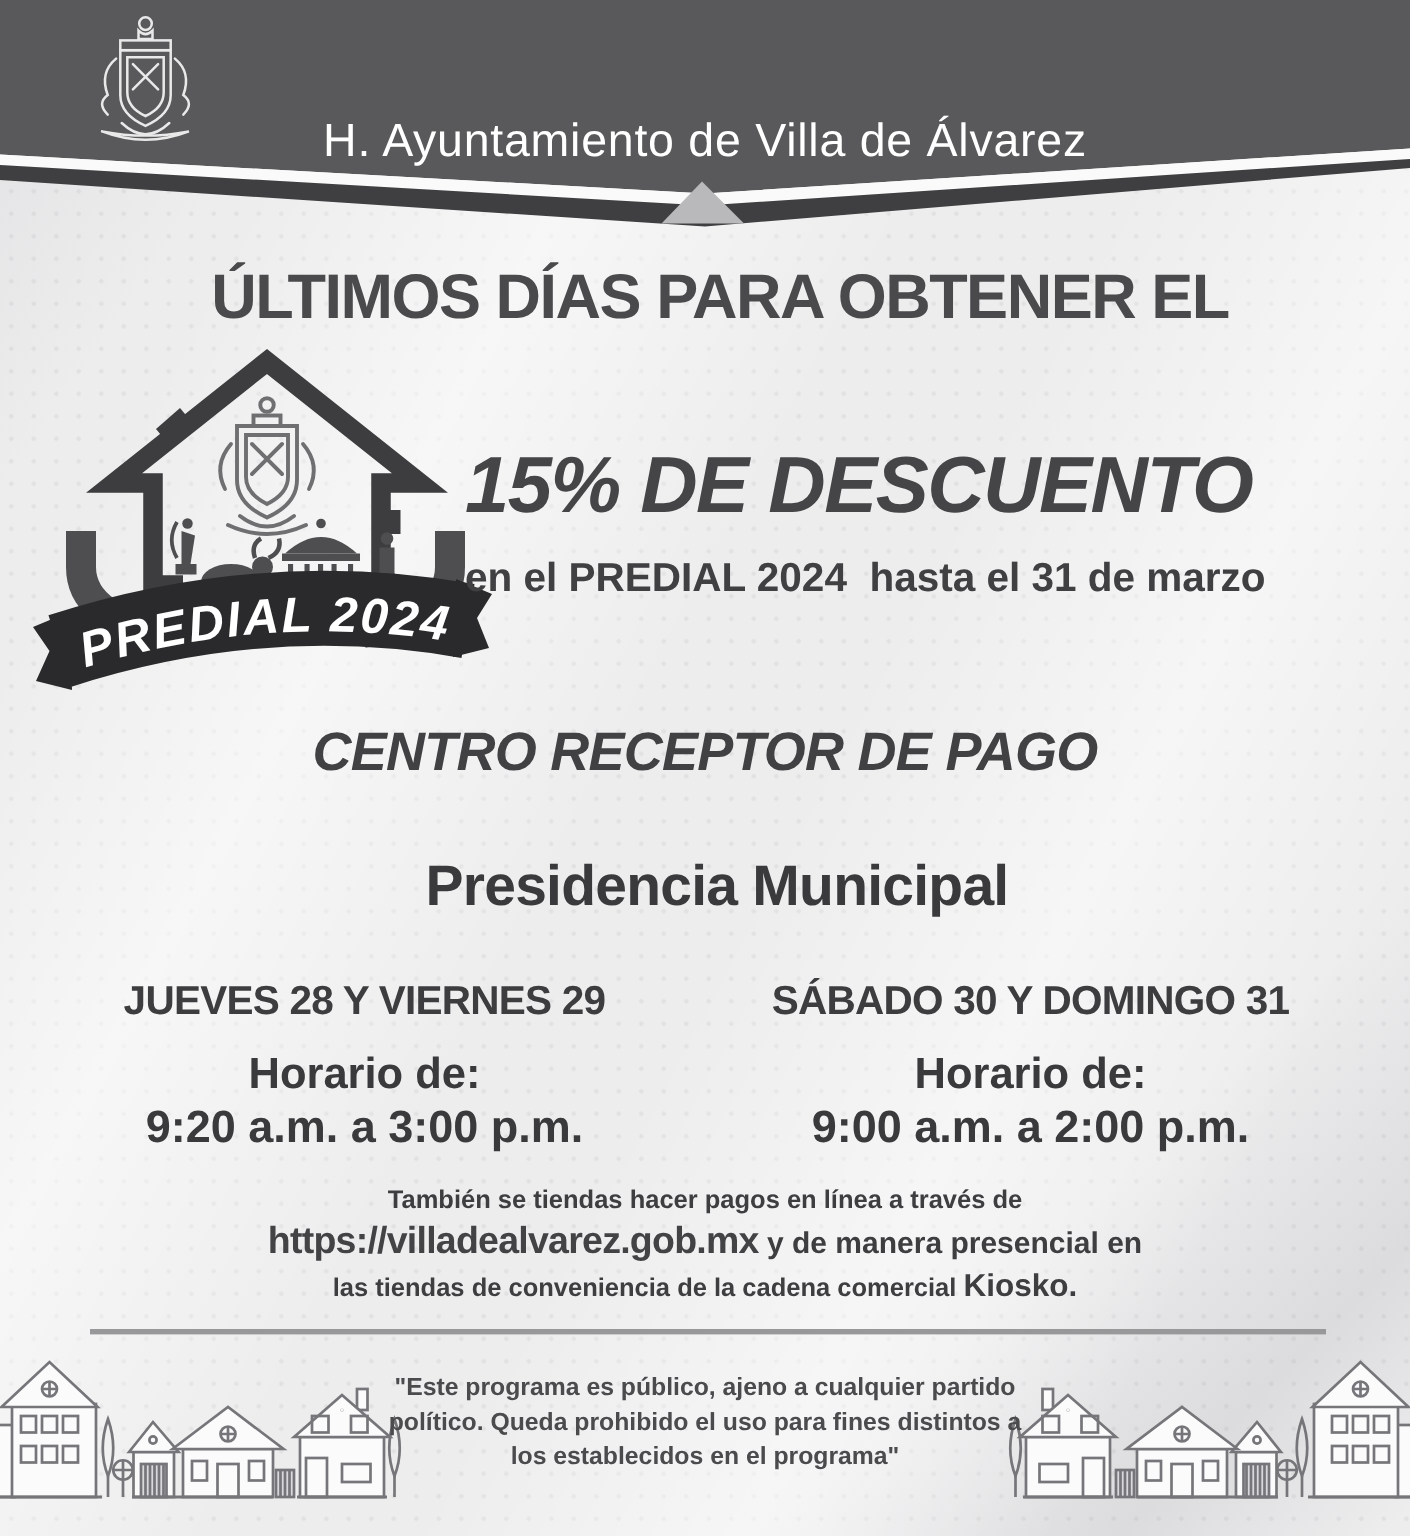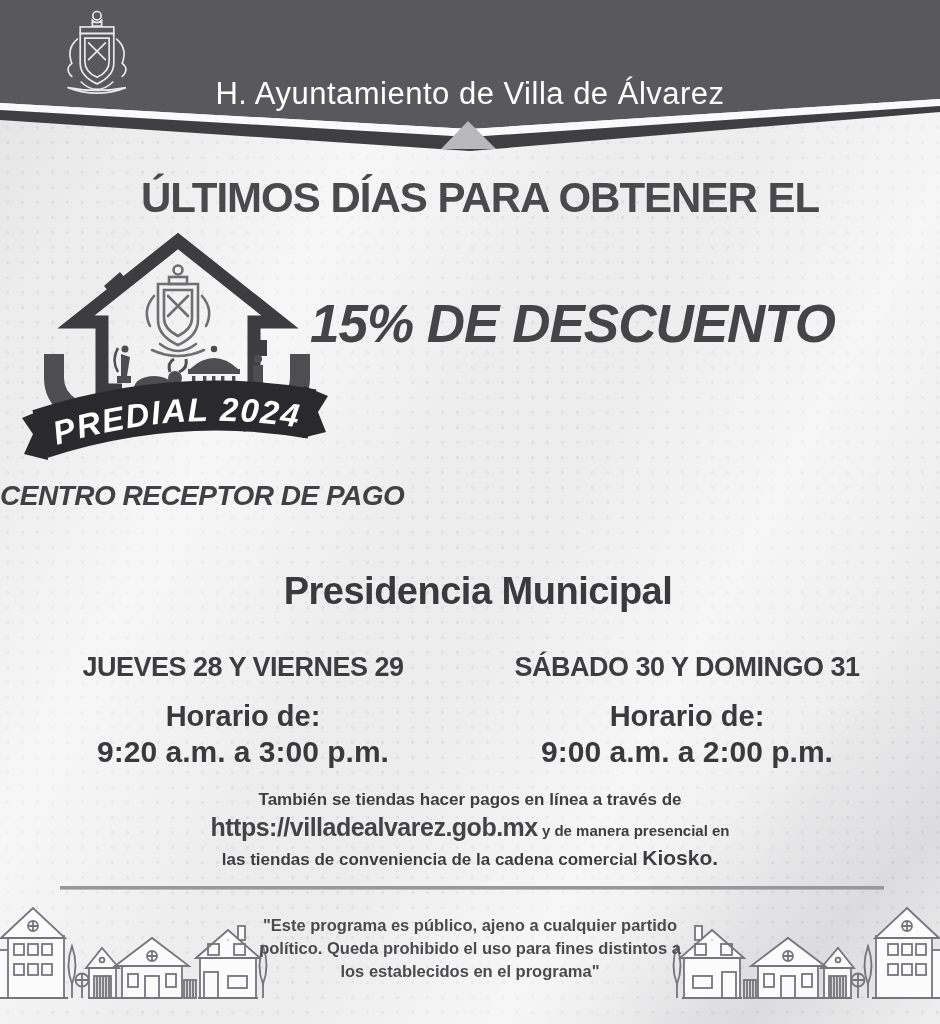--- a/index.html
+++ b/index.html
@@ -27,38 +27,38 @@
   }
   .headline{
     position:absolute;top:174px;left:0;right:0;text-align:center;
     font-size:42px;font-weight:700;letter-spacing:-1px;color:#4a4a4d;padding-left:20px;
   }
   .logo-svg{position:absolute;top:228px;left:18px;}
   .discount{position:absolute;top:293px;left:310px;width:560px;text-align:left;}
   .discount-title{font-size:53px;font-weight:800;font-style:italic;color:#454548;letter-spacing:-1px;}
   .discount-subtitle{margin-top:16px;font-size:27px;font-weight:700;color:#404043;white-space:pre-wrap;}
   .notice{
-    position:absolute;top:478px;left:0;right:0;text-align:left;
-    font-size:28px;font-weight:800;font-style:italic;color:#414144;line-height:1.25;letter-spacing:-0.5px;
+    position:absolute;top:478px;left:0;right:0;text-align:center;
+    font-size:36px;font-weight:800;font-style:italic;color:#414144;line-height:1.25;letter-spacing:-0.5px;
   }
   .location{
     position:absolute;top:570px;left:0;right:0;text-align:center;
     font-size:38px;font-weight:800;color:#3a3a3d;letter-spacing:-0.5px;padding-left:16px;
   }
   .schedule{position:absolute;top:652px;text-align:center;}
   .schedule.left{left:28px;width:430px;}
   .schedule.right{left:462px;width:450px;}
   .schedule .days{font-size:27px;font-weight:800;color:#3d3d40;letter-spacing:-0.5px;}
   .schedule .hlabel{margin-top:17px;font-size:29px;font-weight:700;color:#3a3a3d;}
   .schedule .hours{margin-top:2px;font-size:30px;font-weight:700;color:#3a3a3d;}
   .payment{position:absolute;top:790px;left:0;right:0;text-align:center;color:#3e3e41;}
   .payment .l1{font-size:17px;font-weight:700;}
   .payment .l2{margin-top:3px;}
   .payment .url{font-size:25px;font-weight:800;color:#434346;letter-spacing:-0.5px;}
-  .payment .after{font-size:15px;font-weight:700;}
+  .payment .after{font-size:20px;font-weight:700;}
   .payment .l3{margin-top:4px;font-size:17px;font-weight:700;}
   .payment .brand{font-size:21px;font-weight:800;}
   .footer-art{position:absolute;top:884px;left:0;}
   .disclaimer{
     position:absolute;top:914px;left:250px;width:440px;text-align:center;
     font-size:16.5px;font-weight:600;color:#4b4b4e;line-height:1.4;
   }
 </style>
 </head>
 <body>
@@ -169,20 +169,21 @@
       <path d="M22,206 Q158,162 294,186" stroke="#2a2a2c" stroke-width="50" fill="none"></path>
       <path id="ribbon-curve" d="M30,220 Q158,178 290,201" fill="none"></path>
       <text font-family="Liberation Sans, sans-serif" font-size="33" font-weight="800" font-style="italic" fill="#ffffff" letter-spacing="1.5" text-anchor="middle">
         <textPath href="#ribbon-curve" startOffset="50%">PREDIAL 2024</textPath>
       </text>
     </g>
   </svg>
 
   <div class="discount">
     <div class="discount-title">15% DE DESCUENTO</div>
+    <div class="discount-subtitle">en el PREDIAL 2024  hasta el 31 de marzo</div>
   </div>
 
   <div class="notice">
     <div>CENTRO RECEPTOR DE PAGO</div>
   </div>
 
   <div class="location">Presidencia Municipal</div>
 
   <div class="schedule left">
     <div class="days">JUEVES 28 Y VIERNES 29</div>

